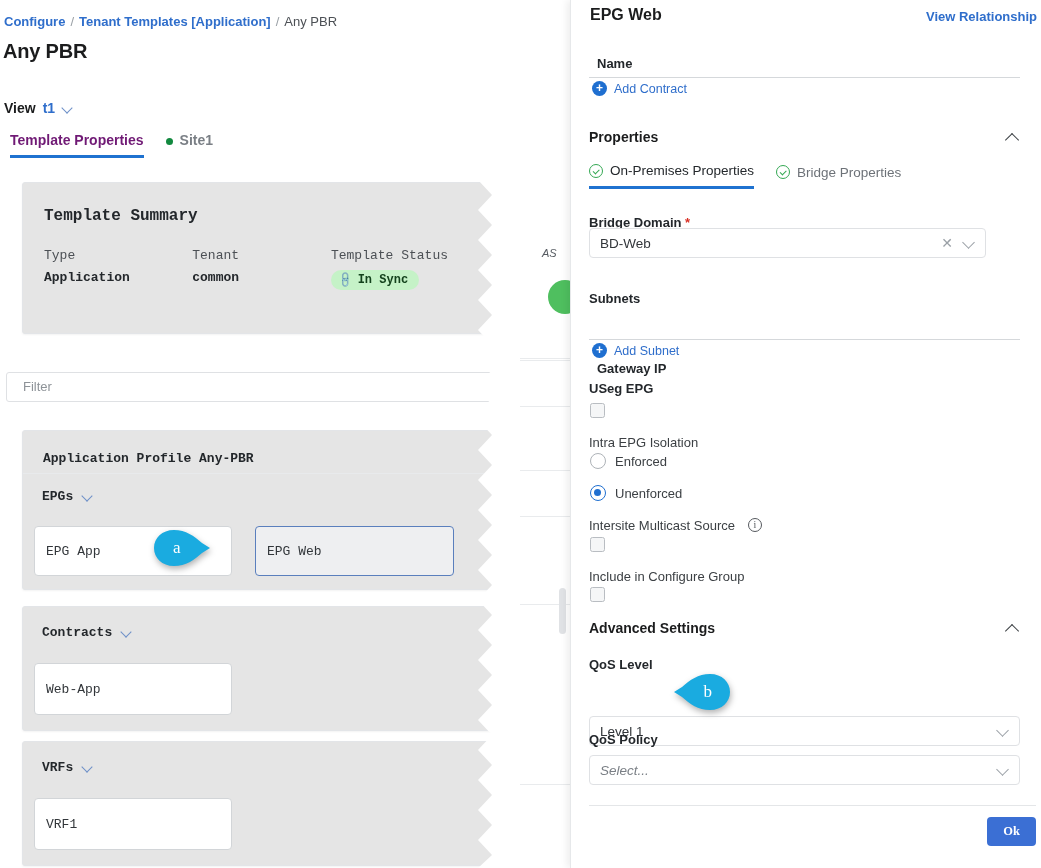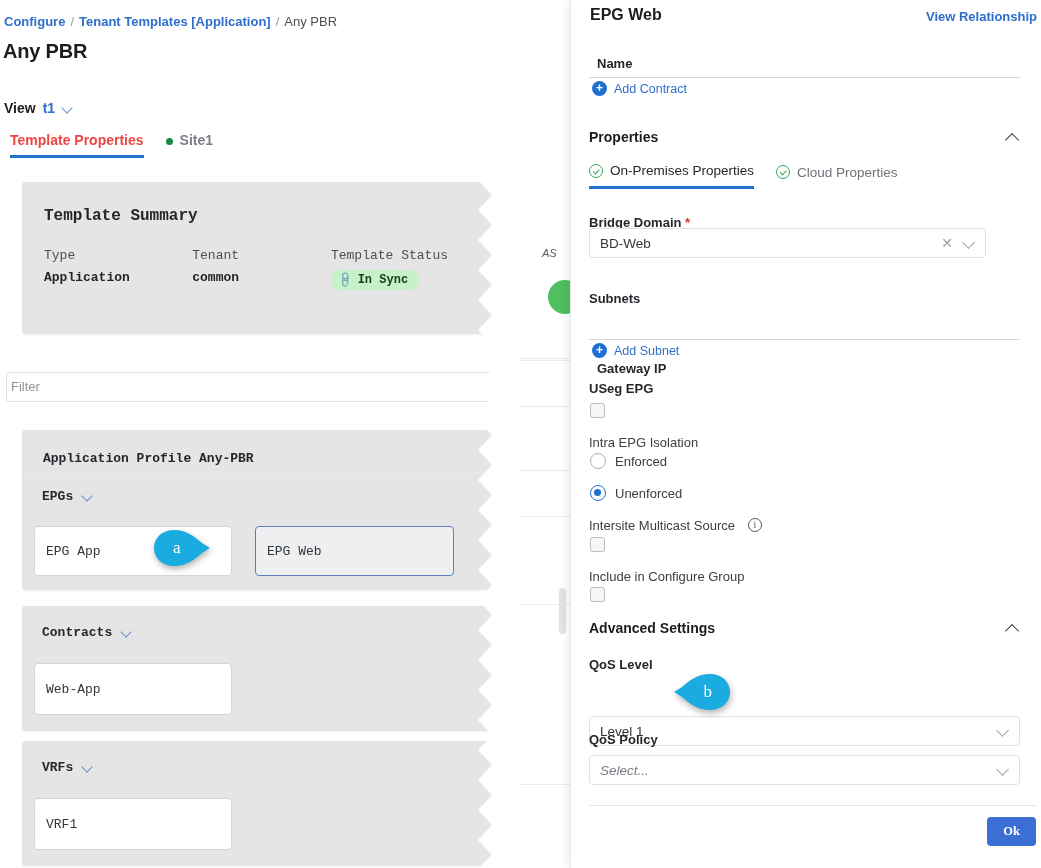--- a/index.html
+++ b/index.html
@@ -50,21 +50,21 @@
   }
 
   .tabs {
     position: absolute; left: 0; top: 132px; width: 510px; height: 28px;
     display: flex; align-items: flex-start; gap: 22px; padding-left: 10px;
   }
   .tab {
     font-size: 14px; font-weight: bold; color: #7a7f85;
     padding-bottom: 7px; cursor: pointer; white-space: nowrap;
   }
-  .tab.active { color: #ef4444; border-bottom: 3px solid #1f72d0; }
+  .tab.active { color: #701a75; border-bottom: 3px solid #1f72d0; }
   .tab .dot {
     display: inline-block; width: 7px; height: 7px; border-radius: 50%;
     background: #12893f; margin-right: 7px; vertical-align: middle;
   }
 
   
   .lcard {
     position: absolute; left: 22px; width: 500px;
     background: #e5e5e5; border: 1px solid #e3e5e8; border-radius: 3px;
     box-shadow: 0 1px 2px rgba(0,0,0,0.05);
@@ -85,21 +85,21 @@
   .sync-badge {
     display: inline-flex; align-items: center; gap: 5px;
     background: #c5f2c7; color: #13421c; border-radius: 11px;
     font-size: 12px; font-weight: bold; padding: 3px 11px 3px 8px;
   }
   .link-ico { font-size: 11px; color: #1b6e2d; transform: rotate(-45deg); display:inline-block; }
 
   .filter-box {
     position: absolute; left: 6px; top: 372px; width: 500px; height: 30px;
     border: 1px solid #dfe1e4; border-radius: 3px; background: #fff;
-    font-size: 13px; color: #8e9398; padding: 0 4px; line-height: 28px;
+    font-size: 13px; color: #8e9398; padding: 0 16px; line-height: 28px;
   }
 
   .ap-card { top: 430px; height: 160px; }
   .ap-head {
     position: absolute; left: 20px; top: 20px;
     font-size: 13px; font-weight: bold; color: #23272b; text-align: right;
   }
   .ap-divider { position: absolute; left: 0; top: 42px; width: 100%; height: 1px; background: #e8eaec; }
   .sec-head {
     position: absolute; left: 19px;
@@ -401,21 +401,21 @@
     <div class="sec-title" style="top:129px; pointer-events:auto;">Properties</div>
     <div class="caret-up" style="position:absolute; left:1006px; top:131px; pointer-events:auto;"></div>
 
     <div class="proptabs" style="pointer-events:auto;">
       <div class="ptab active">
         <span class="check-circle"></span>
         <span>On-Premises Properties</span>
       </div>
       <div class="ptab">
         <span class="check-circle"></span>
-        <span>Cloud Properties</span>
+        <span>Bridge Properties</span>
       </div>
     </div>
 
     <div class="rp-lbl" style="left:589px; top:215px; pointer-events:auto;">
       <span>Bridge Domain</span>
       <span class="req-star">*</span>
     </div>
     <div class="select-box" style="left:589px; top:228px; width:397px; pointer-events:auto;">
       <span>BD-Web</span>
       <span class="sel-icons">

